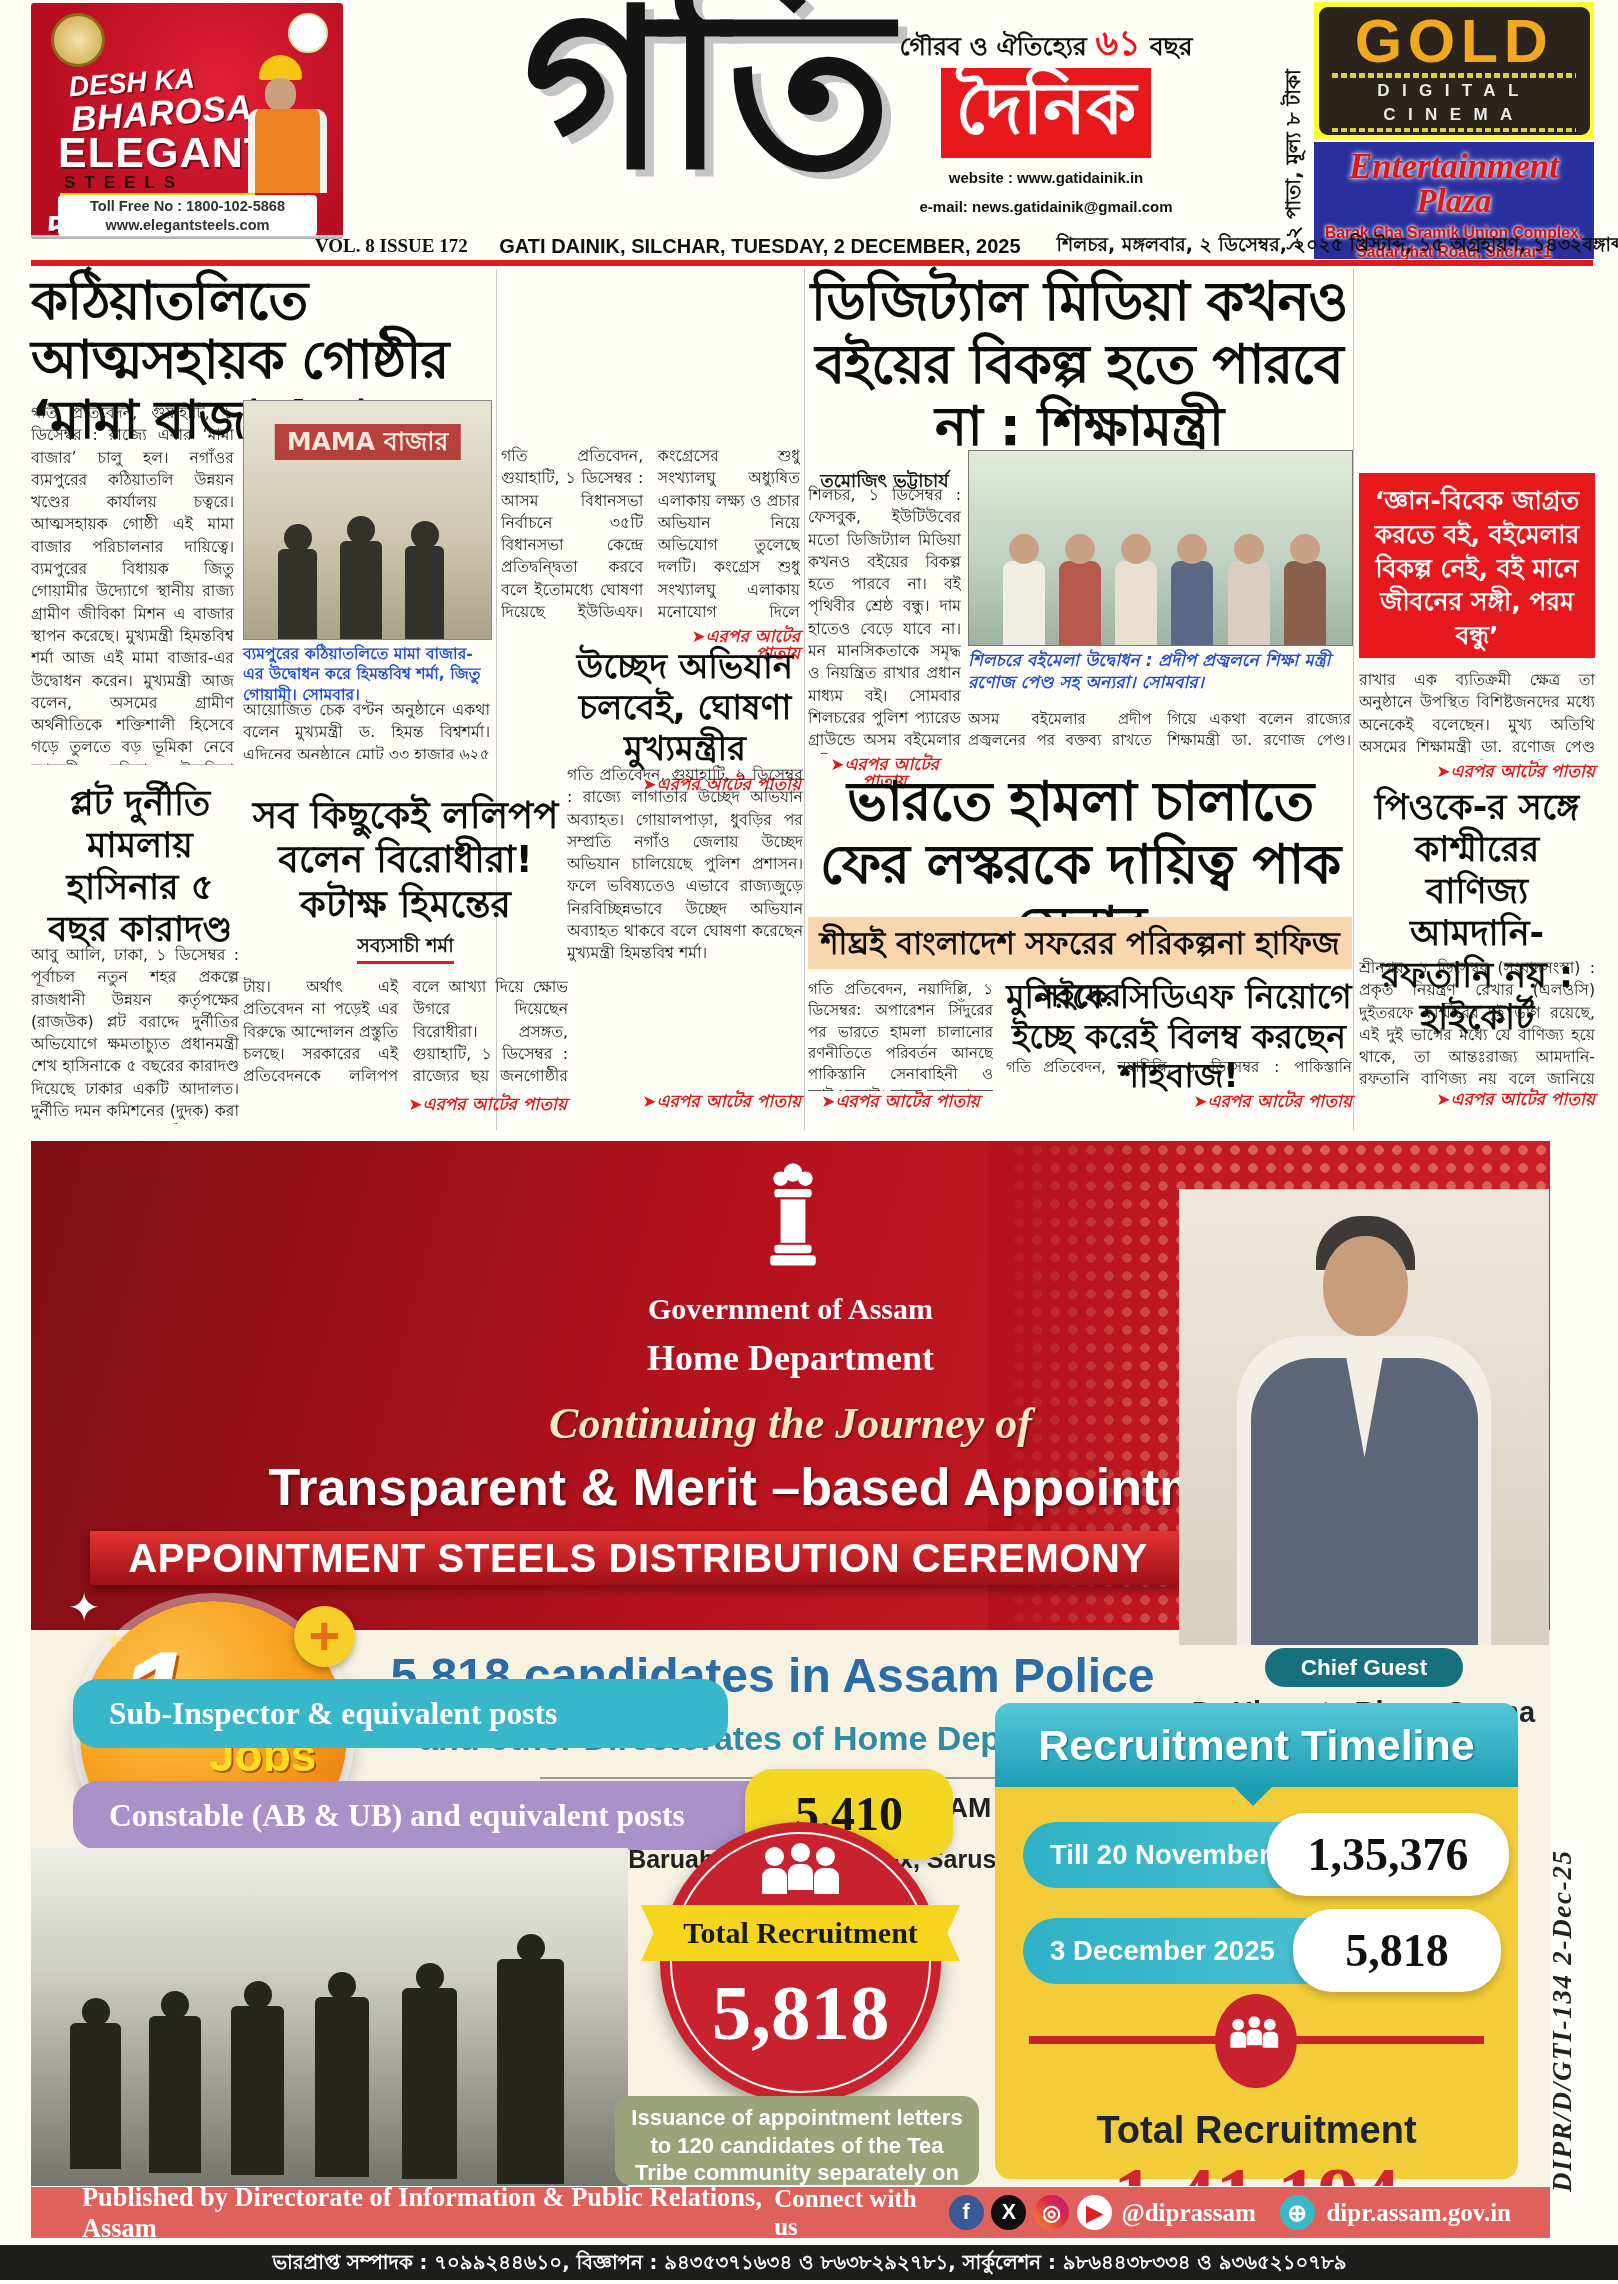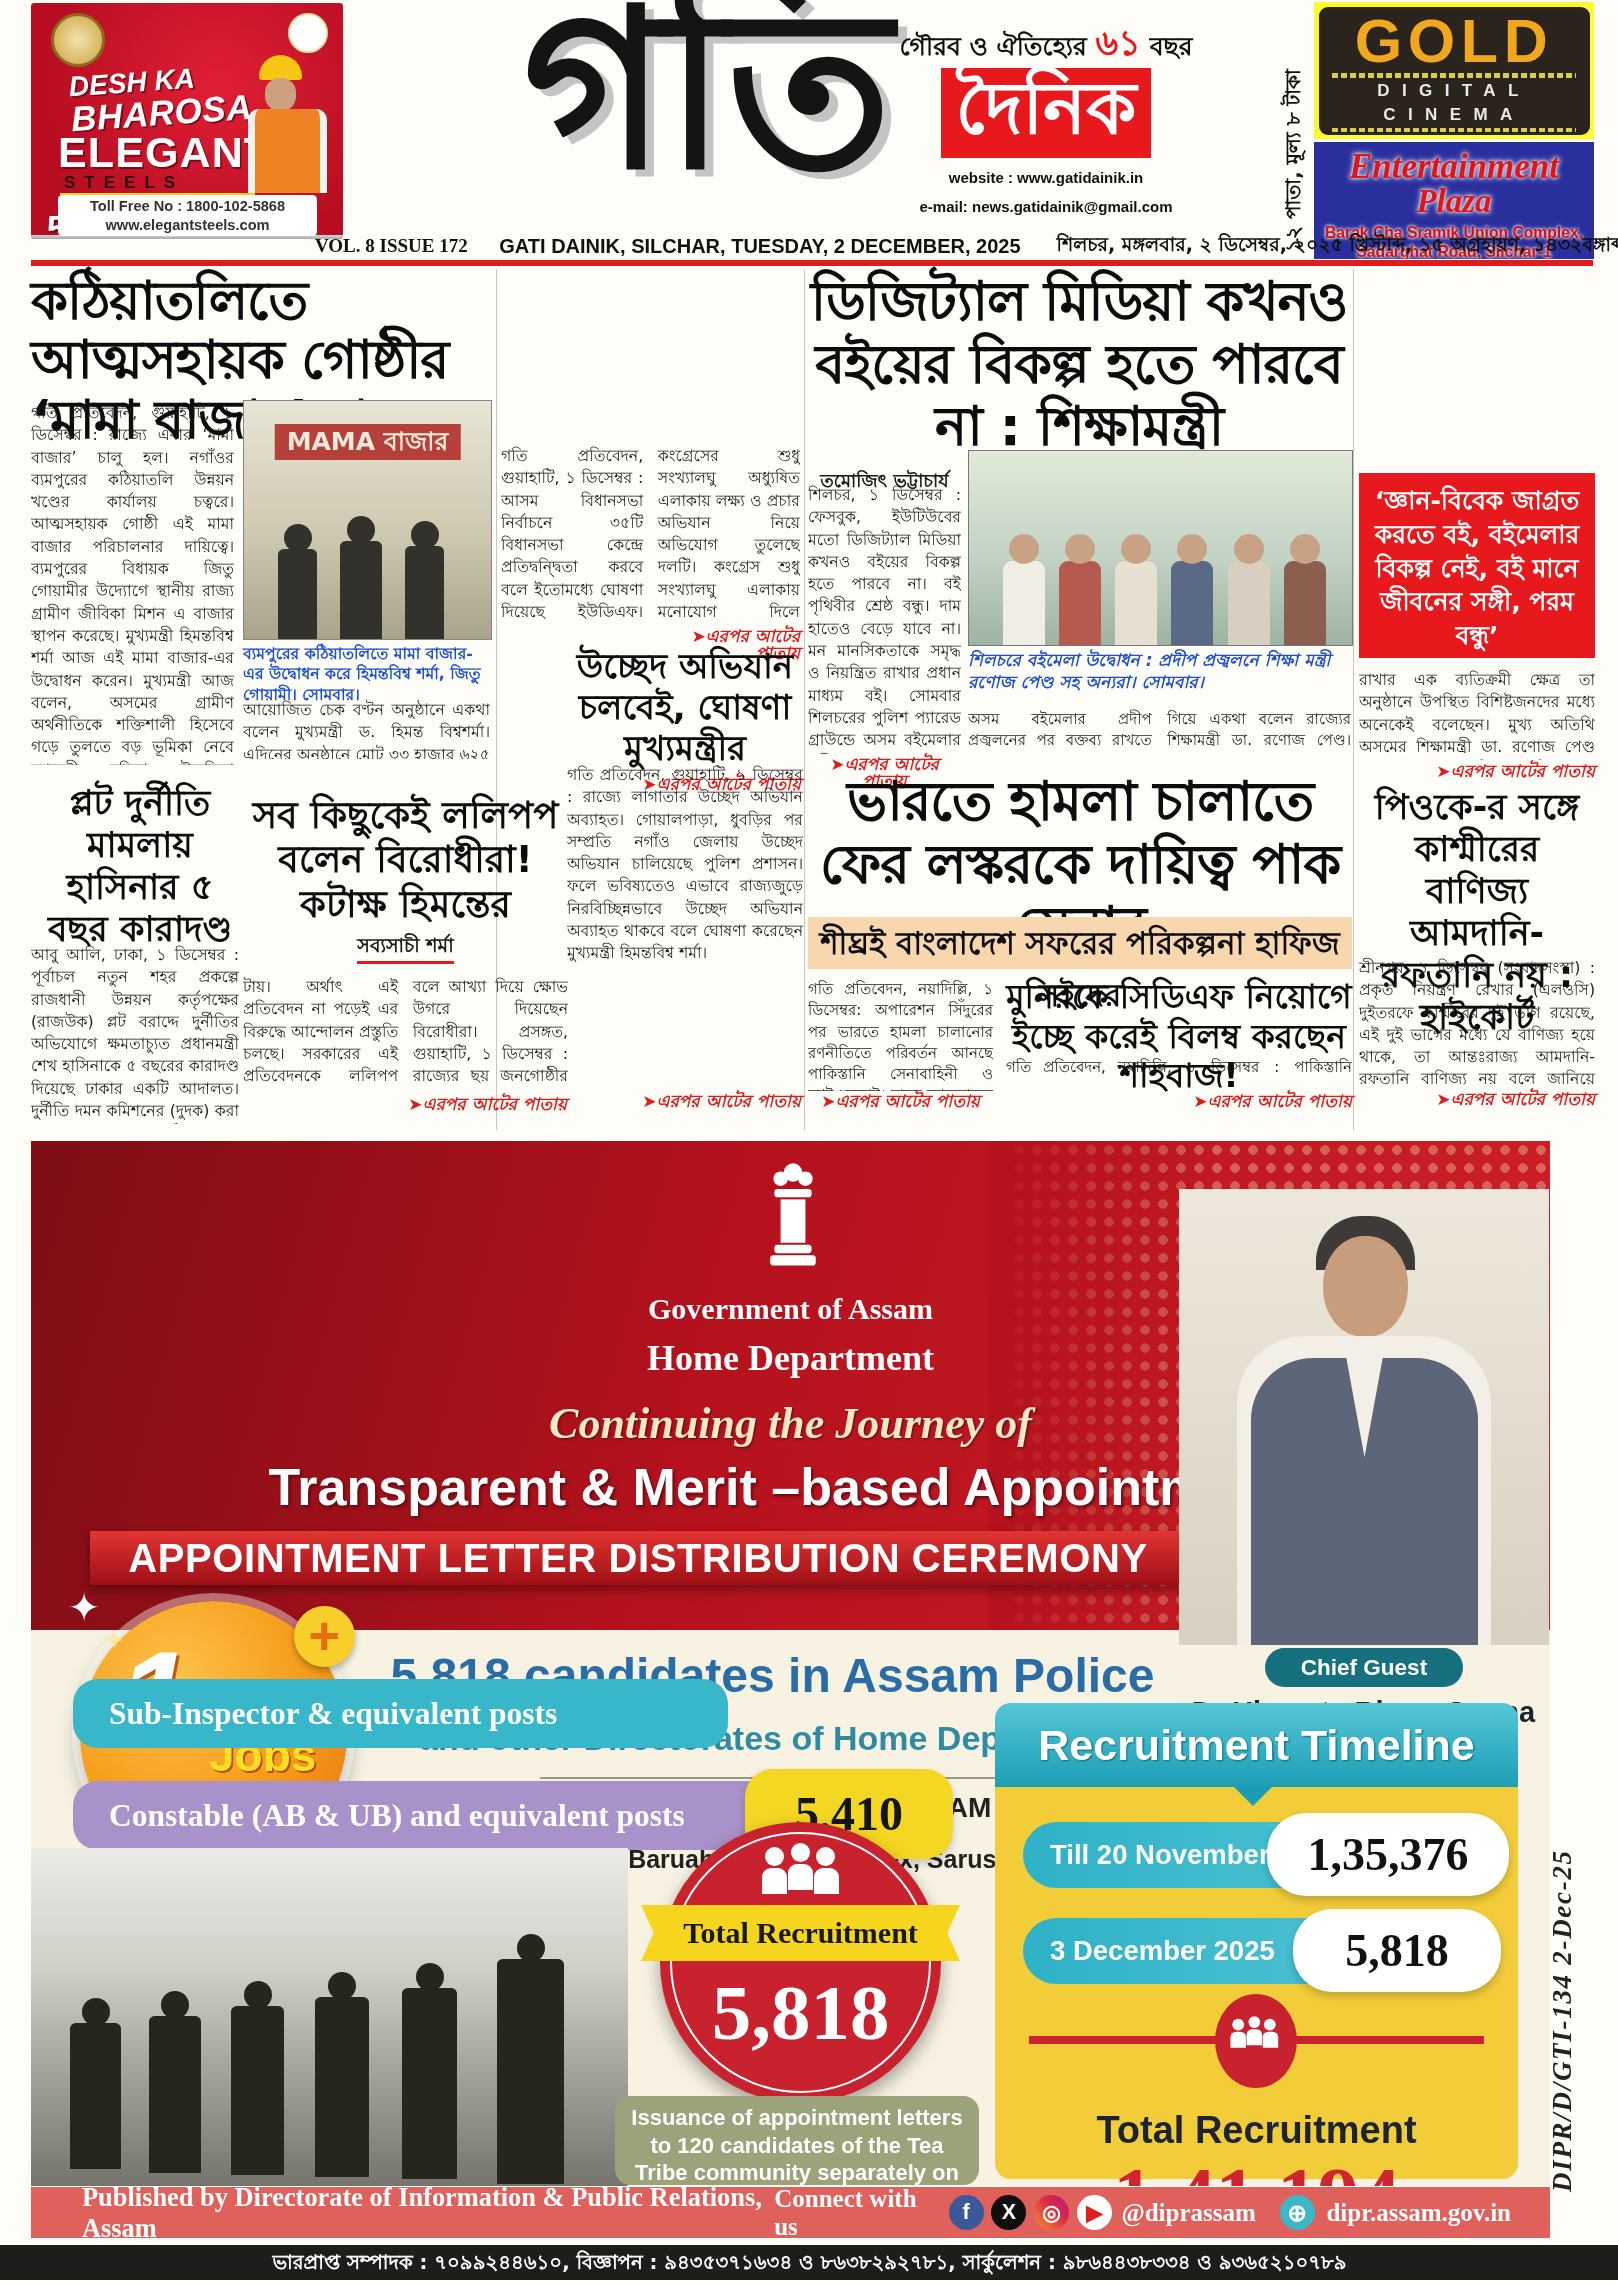--- a/index.html
+++ b/index.html
@@ -327,21 +327,21 @@
         <rect x="18" y="42" width="24" height="42"></rect>
         <circle cx="30" cy="62" r="8" fill="none" stroke="#fff" stroke-width="3"></circle>
         <rect x="12" y="86" width="36" height="8" rx="3"></rect>
           <rect x="8" y="96" width="44" height="10" rx="3"></rect>
       </svg>
     </div>
     <div class="gad-gov">Government of Assam</div>
     <div class="gad-dept">Home Department</div>
     <div class="gad-j1">Continuing the Journey of</div>
     <div class="gad-j2">Transparent &amp; Merit –based Appointments</div>
-    <div class="gad-ribbon">APPOINTMENT LETTER DISTRIBUTION CEREMONY</div>
+    <div class="gad-ribbon">APPOINTMENT STEELS DISTRIBUTION CEREMONY</div>
 
     <div class="jobs">
       <div class="jb-c"></div>
       <div class="jb-sp1">✦</div>
       <div class="jb-sp2">✦</div>
       <div class="jb-1">1</div>
       <div class="jb-lakh">Lakh</div>
       <div class="jb-jobs">Jobs</div>
       <div class="jb-plus">+</div>
       <div class="jb-cert"></div>

